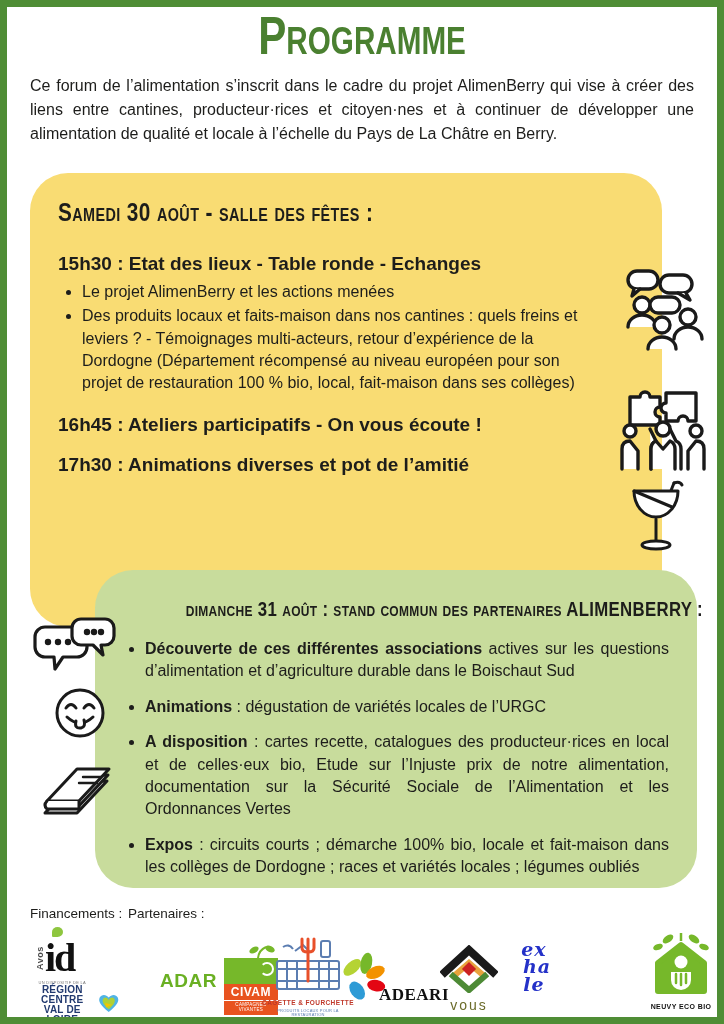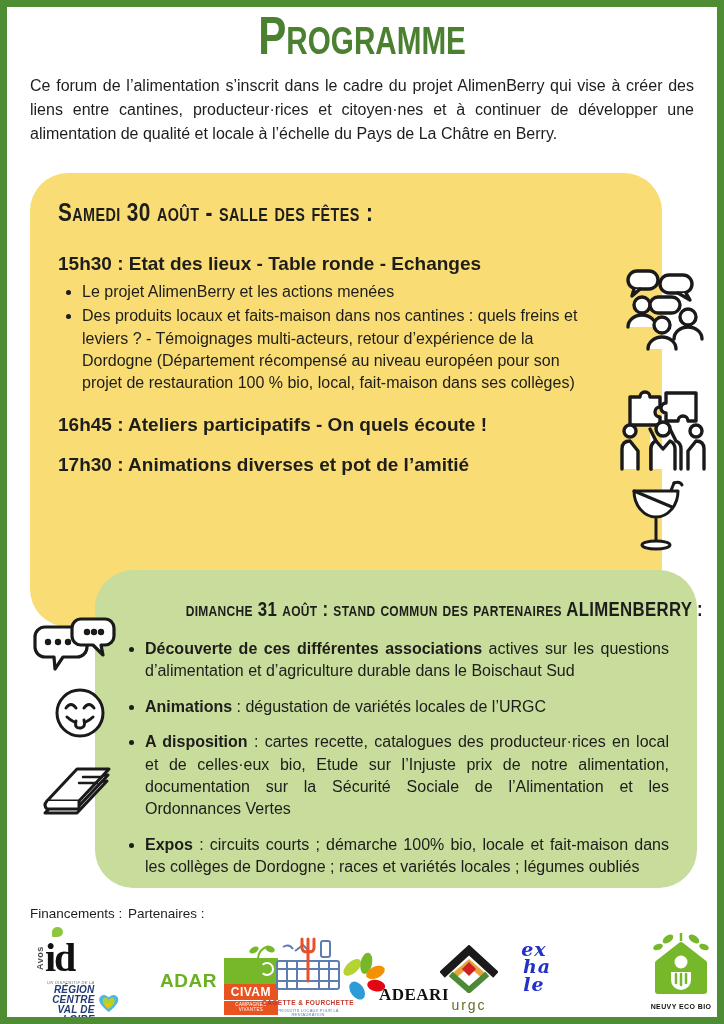--- a/index.html
+++ b/index.html
@@ -105,21 +105,21 @@
     font-size: 9px; font-weight: 700; color: #4a4a4a; letter-spacing: 0.5px;
     height: 30px;
   }
   .id-big {
     font-family: "Liberation Serif", serif;
     font-size: 40px; font-weight: 700; color: #111;
     letter-spacing: -2px; position: relative; top: 5px;
   }
   .id-dot { position: absolute; left: 22px; top: -2px; width: 11px; height: 10px; background: #8ec63f; border-radius: 50% 50% 50% 10%; }
   .region-row { display: flex; align-items: center; gap: 2px; margin-top: 8px; }
-  .region-txt { text-align: right; font-style: italic; }
+  .region-txt { text-align: center; }
   .region-tag { font-size: 4px; color: #777; letter-spacing: 0.3px; }
   .region-line { font-size: 10px; font-weight: 700; color: #223a70; letter-spacing: 0.2px; }
 
   
   .logo-adar { left: 153px; top: 938px; width: 112px; display: flex; align-items: center; gap: 7px; text-align: left; }
   .adar-txt { font-size: 19px; font-weight: 700; color: #6ab023; letter-spacing: 0.5px; }
   .civam-col { width: 68px; }
   .civam-leaves { height: 13px; position: relative; }
   .civam-green { height: 26px; background: #76b82a; position: relative; }
   .civam-swirl { position: absolute; right: 4px; top: 4px; width: 14px; height: 14px; border: 2.5px solid #fff; border-radius: 50%; border-left-color: transparent; }
@@ -163,21 +163,21 @@
     <h2 class="box-h-left">
       <span class="cond">Samedi 30 août - salle des fêtes :</span>
     </h2>
 
     <h3 class="slot-title slot1-title">15h30 : Etat des lieux - Table ronde - Echanges</h3>
     <ul>
       <li>Le projet AlimenBerry et les actions menées</li>
       <li>Des produits locaux et faits-maison dans nos cantines : quels freins et leviers ? - Témoignages multi-acteurs, retour d’expérience de la Dordogne (Département récompensé au niveau européen pour son projet de restauration 100 % bio, local, fait-maison dans ses collèges)</li>
     </ul>
 
-    <h3 class="slot-title slot2-title">16h45 : Ateliers participatifs - On quels écoute !</h3>
+    <h3 class="slot-title slot2-title">16h45 : Ateliers participatifs - On vous écoute !</h3>
 
     <h3 class="slot-title slot3-title">17h30 : Animations diverses et pot de l’amitié</h3>
   </section>
 
   <div class="side-icon" style="left:613px; top:258px;">
     <svg width="90" height="92" viewBox="0 0 90 92">
       <g class="line-art" stroke-width="3.4">
         <rect x="8" y="6" width="30" height="18" rx="9" fill="#fff"></rect>
         <path d="M14 24 l-2 7 8 -7" fill="#fff"></path>
         <rect x="40" y="10" width="32" height="18" rx="9" fill="#fff"></rect>
@@ -348,21 +348,21 @@
 
   <div class="logo logo-urgc">
     <svg width="58" height="48" viewBox="0 0 58 48">
       <g fill="none" stroke-linecap="square">
         <path d="M5 27 L29 5 L53 27" stroke="#1a1a1a" stroke-width="8"></path>
         <path d="M15 30 L29 18 L43 30" stroke="#e8a33d" stroke-width="6"></path>
         <path d="M13 31 L29 45 L45 31" stroke="#4d8a35" stroke-width="6"></path>
         <rect x="24" y="19" width="10" height="10" fill="#cc2222" transform="rotate(45 29 24)"></rect>
       </g>
     </svg>
-    <div class="urgc-name">urgc</div>
+    <div class="urgc-name">vous</div>
   </div>
 
   <div class="logo logo-exhale">
     <div class="exhale-line">ex</div>
     <div class="exhale-line">ha</div>
     <div class="exhale-line">le</div>
   </div>
 
   <div class="logo logo-neuvy">
     <svg width="62" height="66" viewBox="0 0 62 66">

